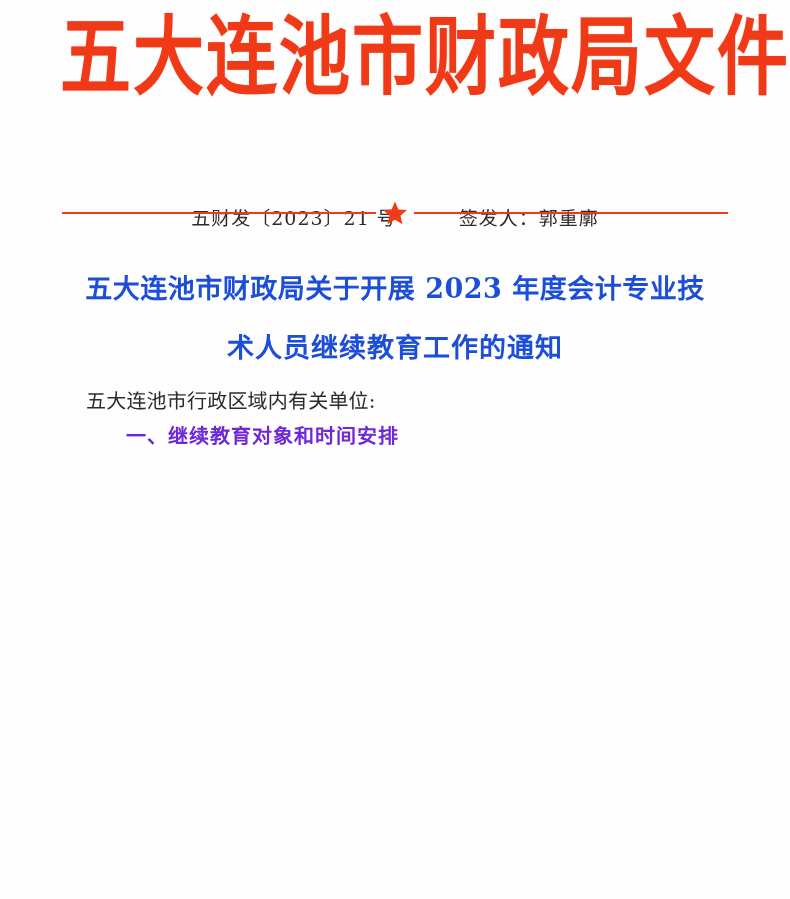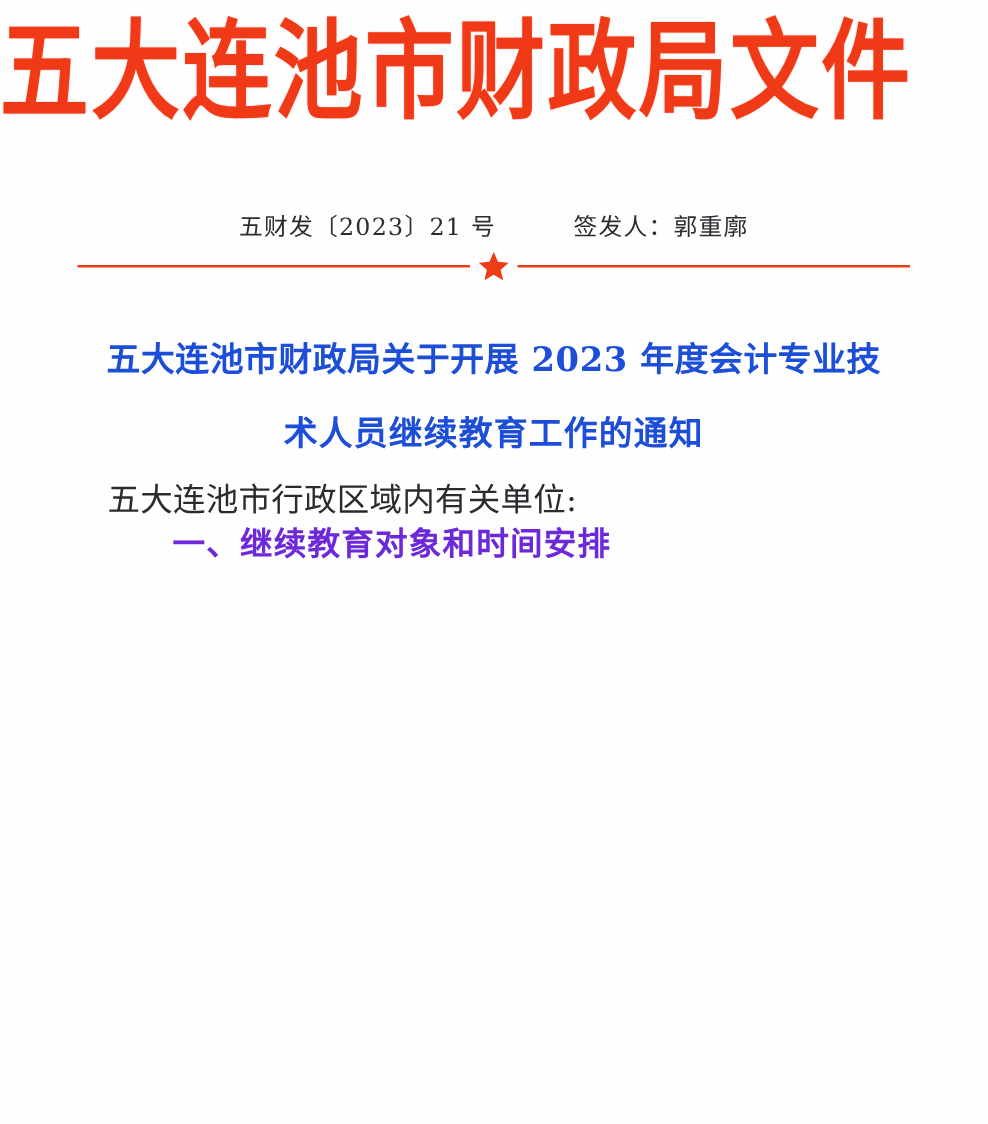--- a/index.html
+++ b/index.html
@@ -23,21 +23,21 @@
     height: 899px;
     background: #fefefe;
   }
 
   
   .masthead {
     position: absolute;
     left: 0;
     top: 14px;
     width: 790px;
-    text-align: left;
+    text-align: right;
     line-height: 1;
   }
   .masthead-title {
     display: inline-block;
     color: #f03a17;
     font-family: "DejaVu Serif", "Liberation Serif", serif;
     font-weight: 700;
     font-size: 71px;
     letter-spacing: 2px;
     white-space: nowrap;
@@ -56,20 +56,21 @@
     justify-content: center;
     align-items: baseline;
     gap: 62px;
     font-size: 19px;
     letter-spacing: 1px;
     color: #2b2c30;
   }
   .docnum, .signer {
     white-space: nowrap;
     font-family: "DejaVu Serif", "Liberation Serif", serif;
+    margin-top: 37px;
   }
 
   
   .separator {
     position: absolute;
     left: 62px;
     top: 202px;
     width: 666px;
     height: 22px;
     display: flex;
@@ -109,21 +110,21 @@
 
   
   .body-block {
     position: absolute;
     left: 86px;
     top: 384px;
     width: 620px;
   }
   .para {
     font-family: "DejaVu Serif", "Liberation Serif", serif;
-    font-size: 26px;
+    font-size: 20px;
     line-height: 35.2px;
     color: #2a2b2f;
     margin: 0;
     text-align: justify;
     text-justify: inter-ideograph;
     letter-spacing: 0.2px;
   }
   .para.indent { text-indent: 2em; }
   .para.heading {
     font-weight: 700;

